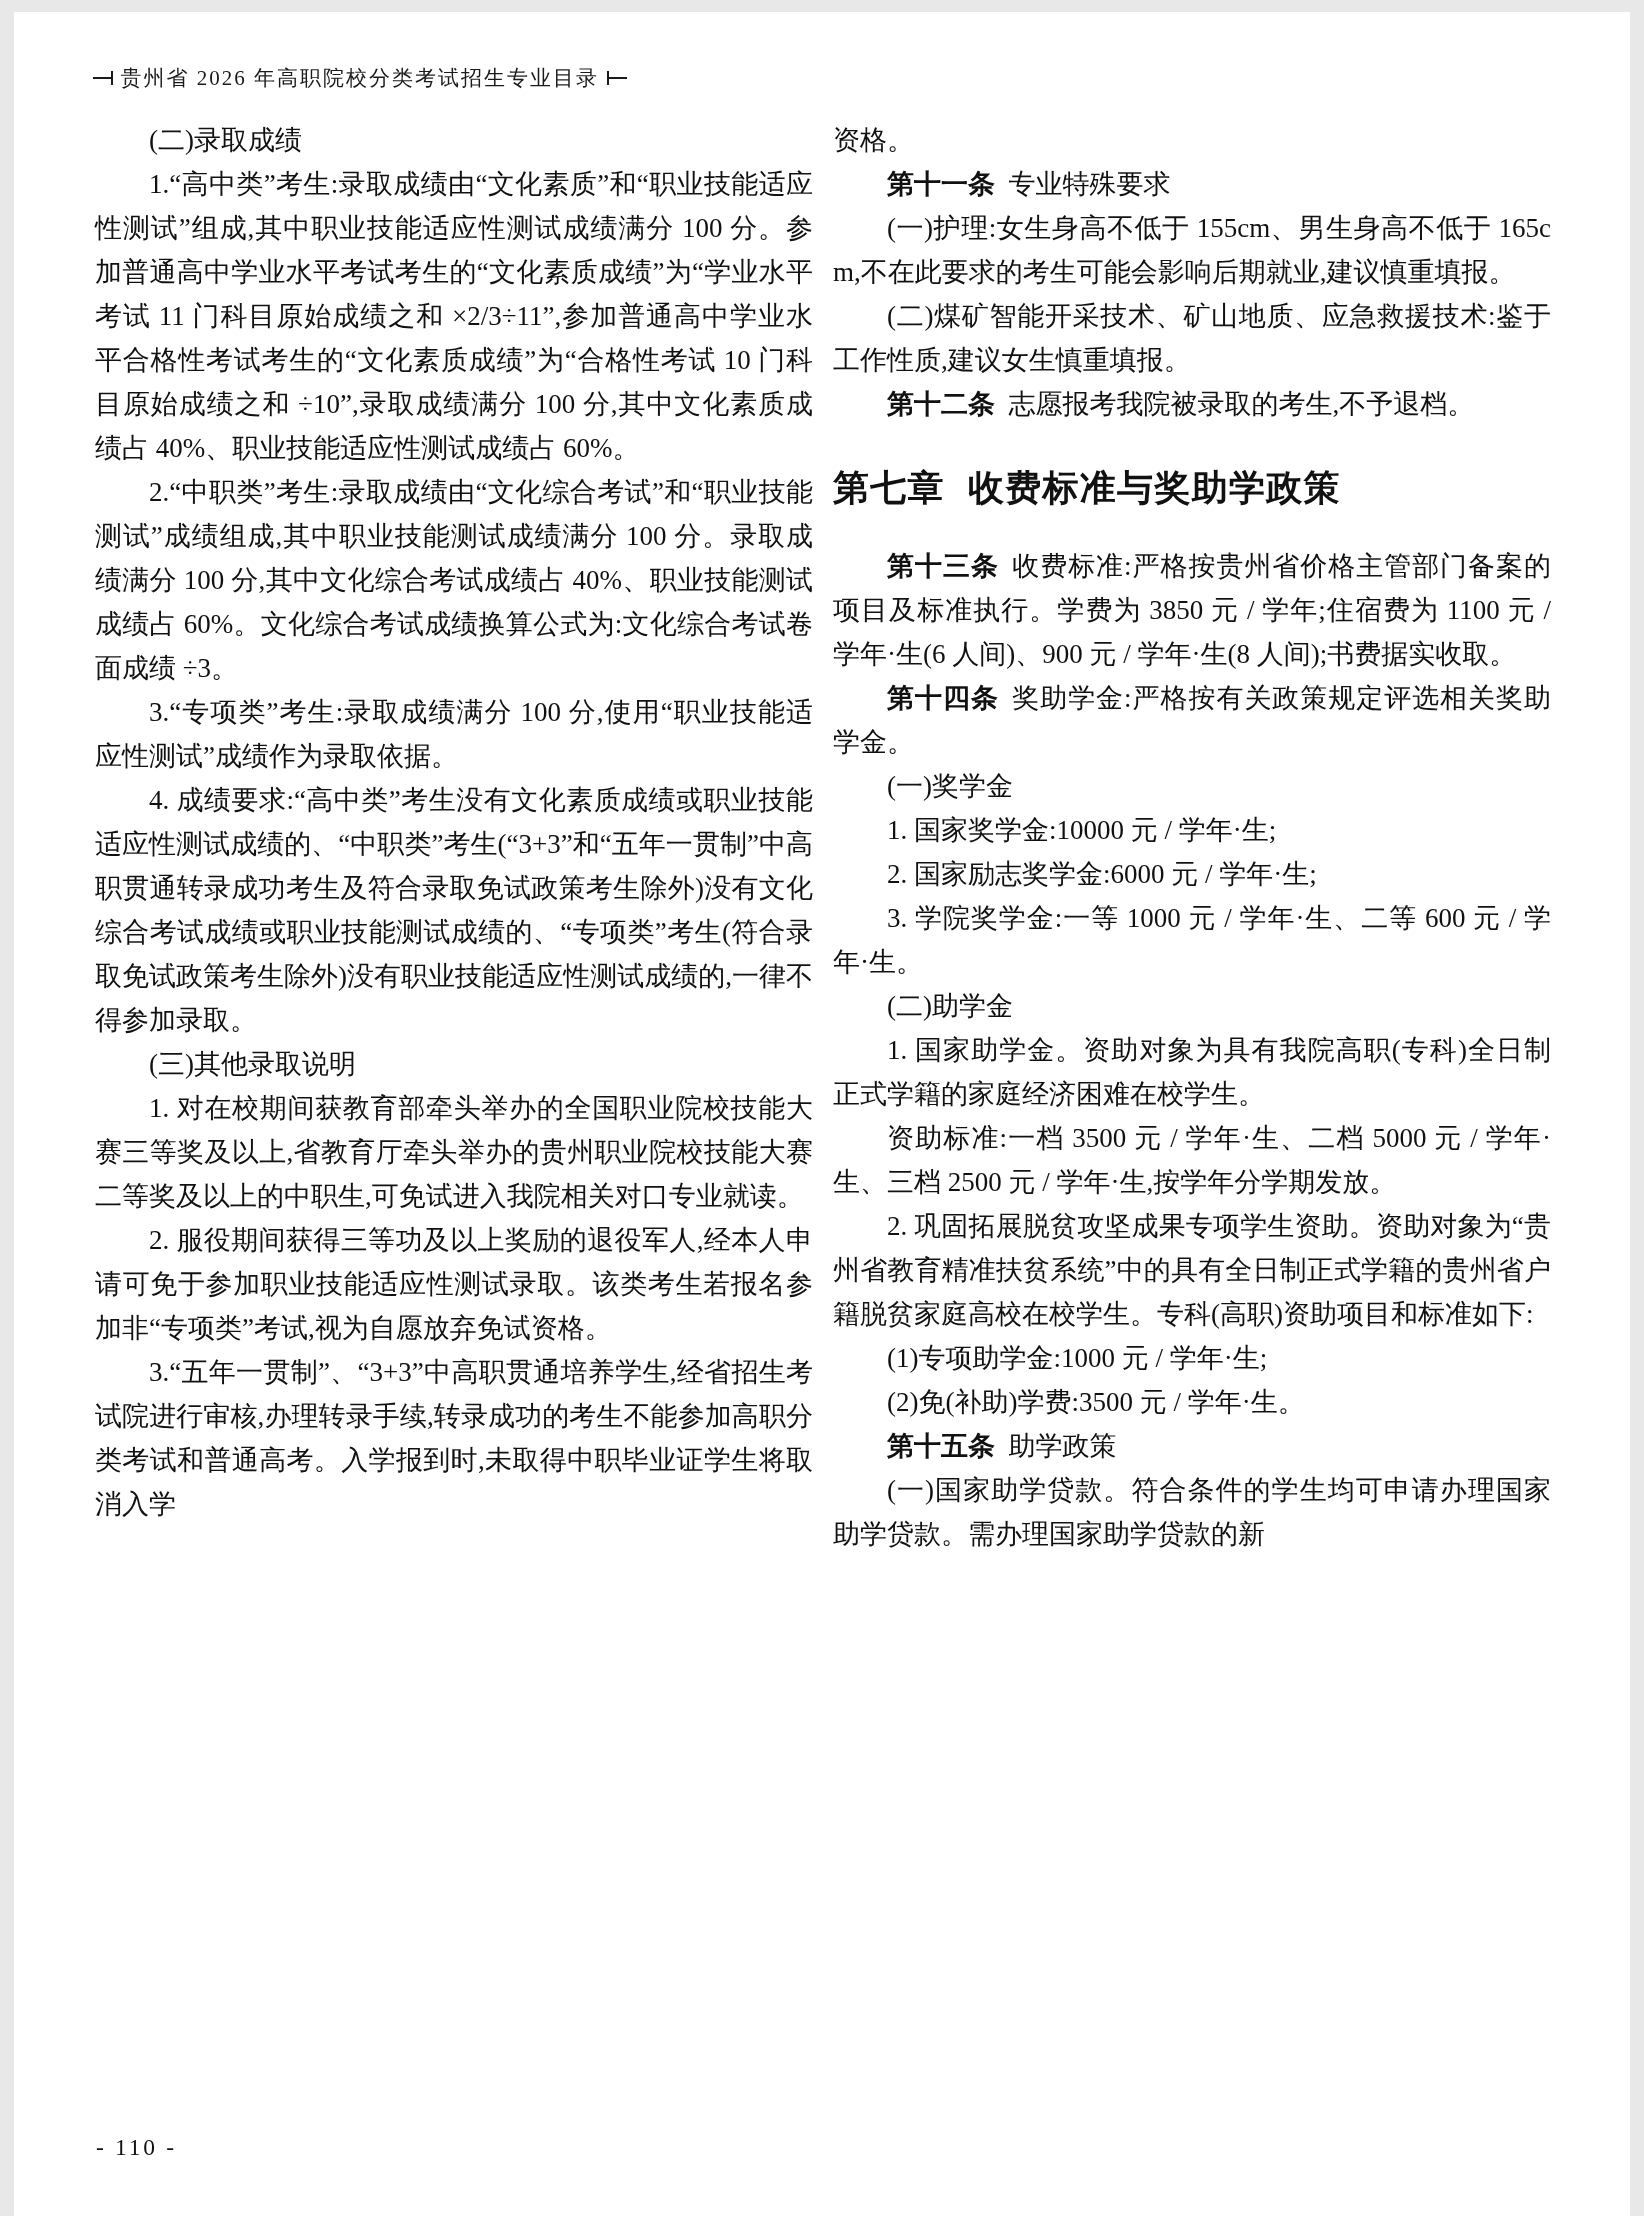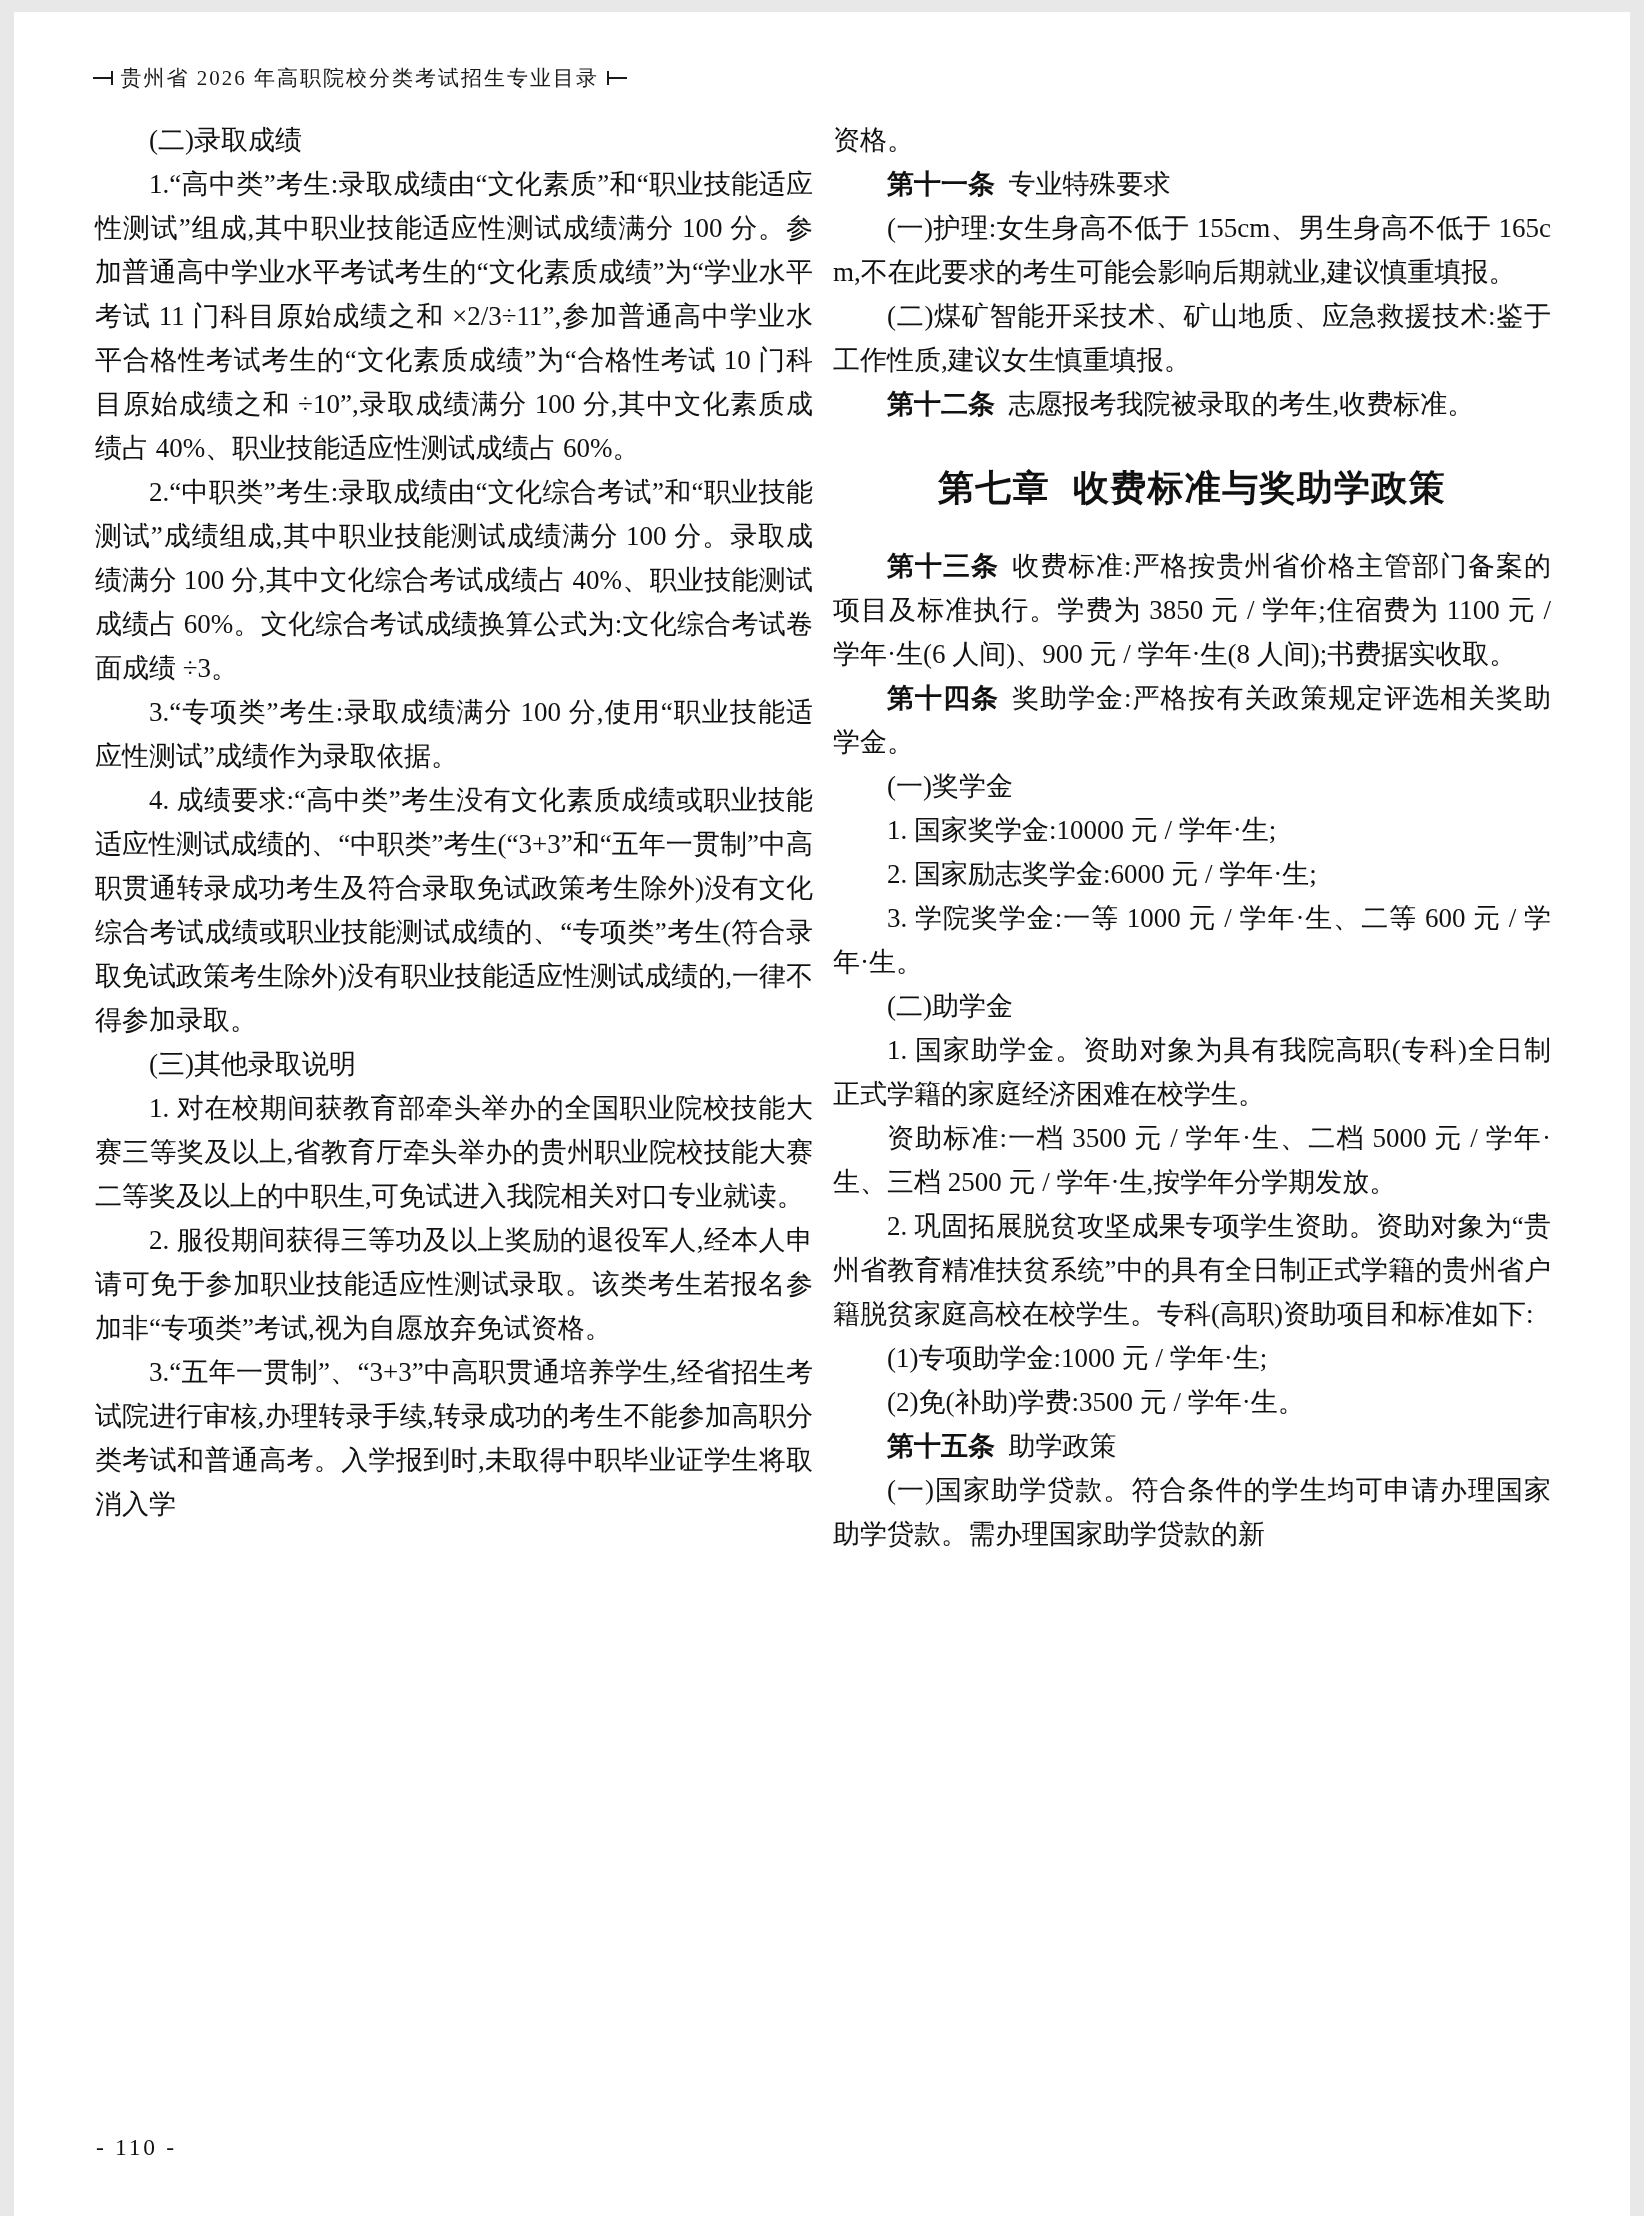--- a/index.html
+++ b/index.html
@@ -38,21 +38,21 @@
     text-align:justify;
   }
   .para{margin:0;text-indent:2em;word-break:break-all;}
   .para.cont{text-indent:0;}
   .para .lead{
     font-family:"Liberation Sans","DejaVu Sans",sans-serif;
     font-weight:700;
     margin-right:13.4px;
   }
   .para.chapter{
-    text-indent:0;text-align:center;
+    text-indent:0;text-align:left;
     font-family:"Liberation Sans","DejaVu Sans",sans-serif;
     font-weight:700;
     font-size:36px;line-height:52px;
     letter-spacing:1.3px;
     margin:36px 0 29.6px 0;
   }
   .para.chapter .lead{margin-right:23px;}
   
   .footer{
     position:absolute;left:82px;bottom:67px;
@@ -82,21 +82,21 @@
         <p class="para body"><span>(三)其他录取说明</span></p>
         <p class="para body"><span>1. 对在校期间获教育部牵头举办的全国职业院校技能大赛三等奖及以上,省教育厅牵头举办的贵州职业院校技能大赛二等奖及以上的中职生,可免试进入我院相关对口专业就读。</span></p>
         <p class="para body"><span>2. 服役期间获得三等功及以上奖励的退役军人,经本人申请可免于参加职业技能适应性测试录取。该类考生若报名参加非“专项类”考试,视为自愿放弃免试资格。</span></p>
         <p class="para body"><span>3.“五年一贯制”、“3+3”中高职贯通培养学生,经省招生考试院进行审核,办理转录手续,转录成功的考生不能参加高职分类考试和普通高考。入学报到时,未取得中职毕业证学生将取消入学</span></p>
       </div>
     <div class="col">
         <p class="para cont"><span>资格。</span></p>
         <p class="para body"><span class="lead">第十一条</span><span>专业特殊要求</span></p>
         <p class="para body"><span>(一)护理:女生身高不低于 155cm、男生身高不低于 165cm,不在此要求的考生可能会影响后期就业,建议慎重填报。</span></p>
         <p class="para body"><span>(二)煤矿智能开采技术、矿山地质、应急救援技术:鉴于工作性质,建议女生慎重填报。</span></p>
-        <p class="para body"><span class="lead">第十二条</span><span>志愿报考我院被录取的考生,收费标准。</span></p>
+        <p class="para body"><span class="lead">第十二条</span><span>志愿报考我院被录取的考生,不予退档。</span></p>
         <p class="para chapter"><span class="lead">第七章</span><span>收费标准与奖助学政策</span></p>
         <p class="para body"><span class="lead">第十三条</span><span>收费标准:严格按贵州省价格主管部门备案的项目及标准执行。学费为 3850 元 / 学年;住宿费为 1100 元 / 学年·生(6 人间)、900 元 / 学年·生(8 人间);书费据实收取。</span></p>
         <p class="para body"><span class="lead">第十四条</span><span>奖助学金:严格按有关政策规定评选相关奖助学金。</span></p>
         <p class="para body"><span>(一)奖学金</span></p>
         <p class="para body"><span>1. 国家奖学金:10000 元 / 学年·生;</span></p>
         <p class="para body"><span>2. 国家励志奖学金:6000 元 / 学年·生;</span></p>
         <p class="para body"><span>3. 学院奖学金:一等 1000 元 / 学年·生、二等 600 元 / 学年·生。</span></p>
         <p class="para body"><span>(二)助学金</span></p>
         <p class="para body"><span>1. 国家助学金。资助对象为具有我院高职(专科)全日制正式学籍的家庭经济困难在校学生。</span></p>
         <p class="para body"><span>资助标准:一档 3500 元 / 学年·生、二档 5000 元 / 学年·生、三档 2500 元 / 学年·生,按学年分学期发放。</span></p>

